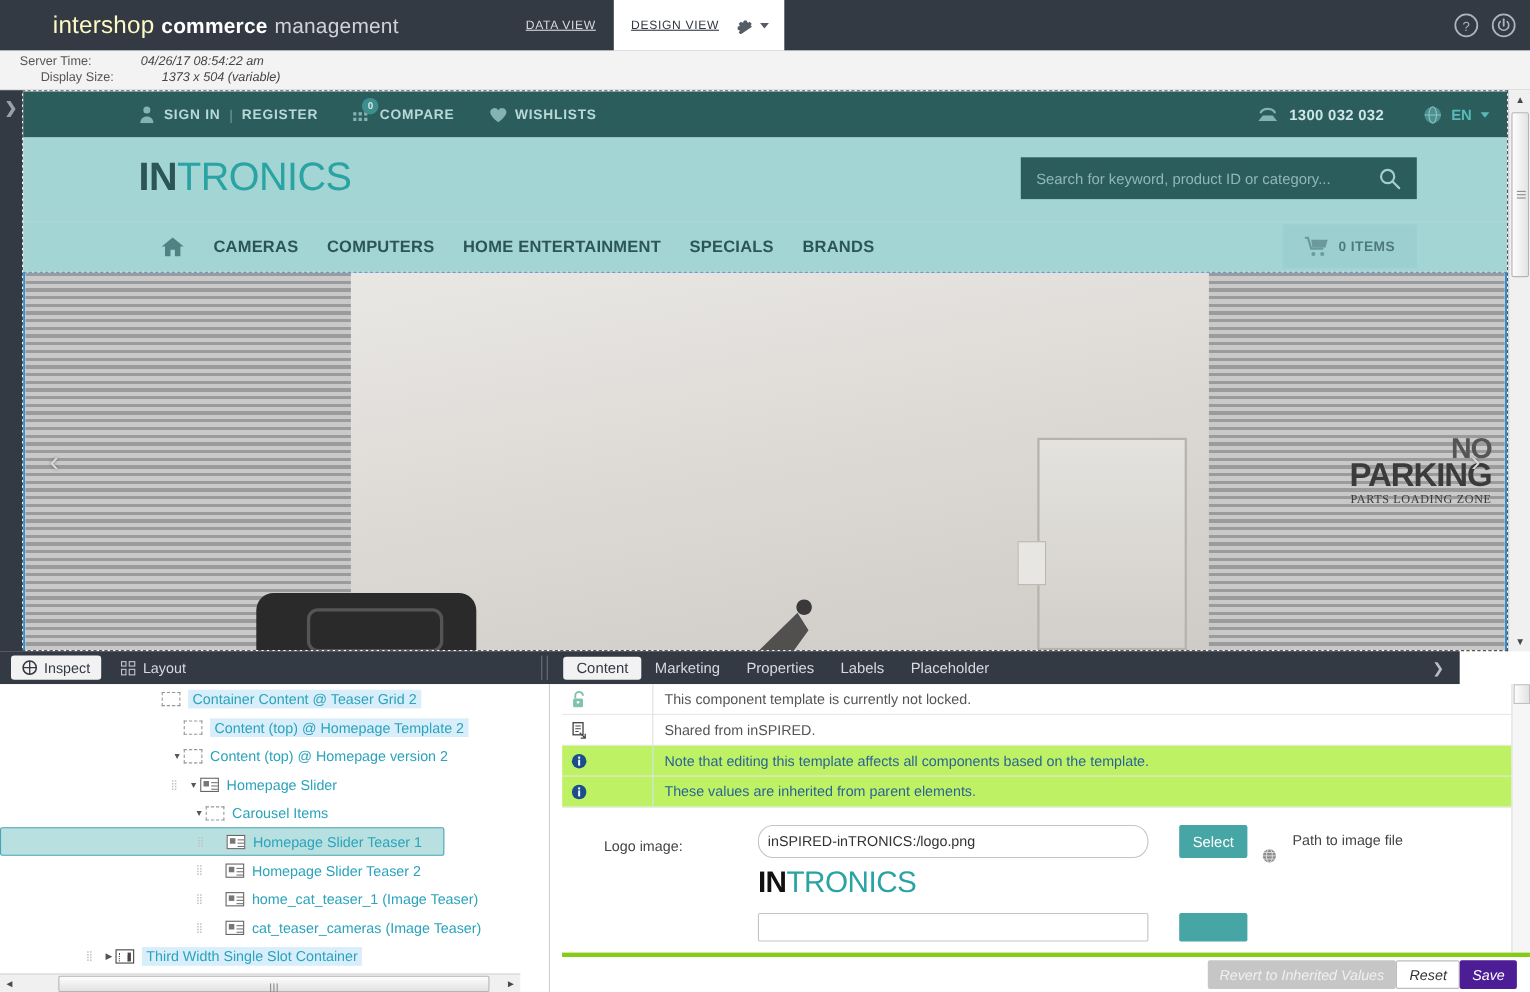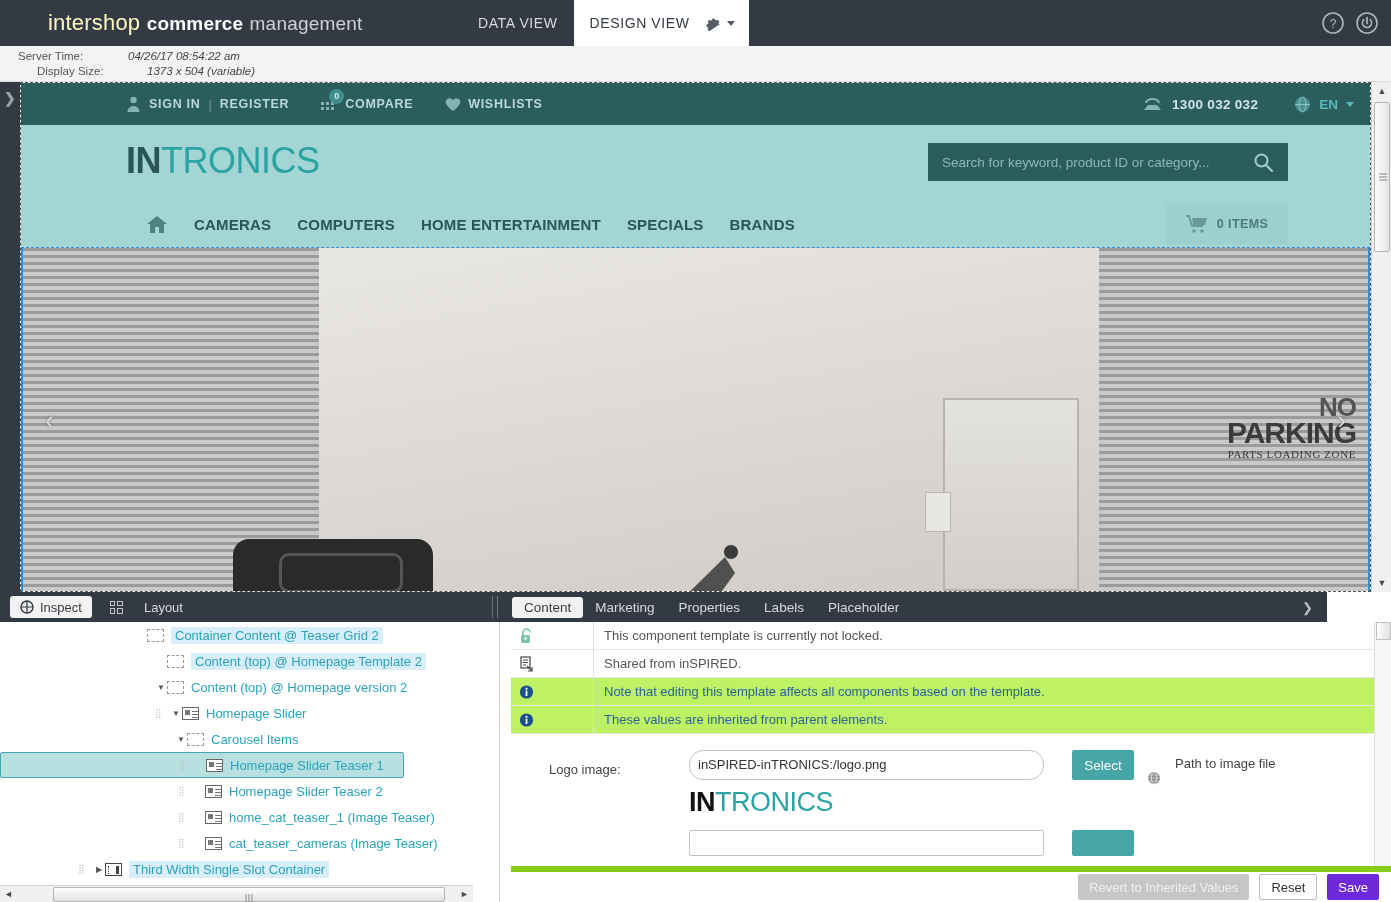--- a/index.html
+++ b/index.html
@@ -22,21 +22,21 @@
     font-size:22px; color:#c8ccd2; letter-spacing:.2px;
     white-space:nowrap;
   }
   #brand .b-light { color:#fef9c3;margin-left:32px; }
   #brand .b-bold { font-weight:bold; color:#ffffff; font-size:19px; }
   #brand .b-norm { color:#cfd3d9; font-size:19px; }
 
   #topnav { position:absolute; left:462px; top:0; height:46px; display:flex; align-items:stretch; }
   .topnav-item {
     display:flex; align-items:center; padding:0 16px;
-    color:#d6dae0; font-size:14px; letter-spacing:.6px;
+    color:#d6dae0; font-size:11px; letter-spacing:.6px;text-decoration:underline;
   }
   .topnav-item.active {
     background:#ffffff; color:#333a44;
   }
   #gear-wrap { display:flex; align-items:center; padding-right:14px; background:#ffffff; }
   .gear { width:16px; height:16px; display:block; }
   .caret-down-sm {
     width:0;height:0;border-left:4px solid transparent;border-right:4px solid transparent;
     border-top:5px solid #555c66; margin-left:5px;
   }
@@ -182,21 +182,21 @@
   #edit-toolbar {
     position:absolute; left:0; top:592px; width:1327px; height:30px;
     background:#333a44; display:flex; align-items:center;
   }
   #btn-inspect {
     margin-left:10px; height:22px; background:#f2f2f2; border-radius:3px;
     display:flex; align-items:center; gap:6px; padding:0 10px;
     color:#333a44; font-size:13px;
   }
   #btn-layout {
-    margin-left:18px; display:flex; align-items:center; gap:21px;
+    margin-left:18px; display:flex; align-items:center; gap:7px;
     color:#d6dae0; font-size:13px;
   }
   .grid-ico { width:13px;height:13px; display:grid; grid-template-columns:1fr 1fr; grid-template-rows:1fr 1fr; gap:2px; }
   .grid-ico span { border:1px solid #c2c6cc; }
   #tab-divider {
     position:absolute; left:492px; top:4px; width:6px; height:22px;
     border-left:1px solid #6b727c; border-right:1px solid #6b727c;
   }
   #edit-tabs { position:absolute; left:512px; display:flex; align-items:center; gap:0; }
   .etab { padding:3px 12px; color:#d6dae0; font-size:13.5px; border-radius:3px; }
@@ -310,26 +310,26 @@
   }
   #prop-vscroll .vthumb {
     position:absolute; left:1px; top:0px; width:15px; height:18px;
     background:linear-gradient(to right,#fdfdfd,#e2e2e2); border:1px solid #c0c0c0;
   }
 
   
   #prop-footer {
     position:absolute; right:0; top:866px; width:880px; height:36px;
     background:#ffffff; display:flex; align-items:center; justify-content:flex-end;
-    gap:10px; padding-right:12px; border-top:6px solid #84cc16;
+    gap:0; padding-right:12px; border-top:4px solid #84cc16;font-style:italic;
   }
   .fbtn { height:26px; padding:0 11px; display:flex; align-items:center; font-size:13px; border-radius:2px; }
   .fbtn.disabled { background:#c6c6c6; color:#f0f0f0; }
   .fbtn.neutral { background:#fff; border:1px solid #bdbdbd; color:#333; }
-  .fbtn.primary { background:#6d28d9; color:#fff; }
+  .fbtn.primary { background:#4c1d95; color:#fff; }
 </style>
 </head>
 <body>
 
 <div id="app-bar">
   <div id="brand">
     <span class="b-light">intershop</span>
     <span class="b-bold">commerce</span>
     <span class="b-norm">management</span>
   </div>

